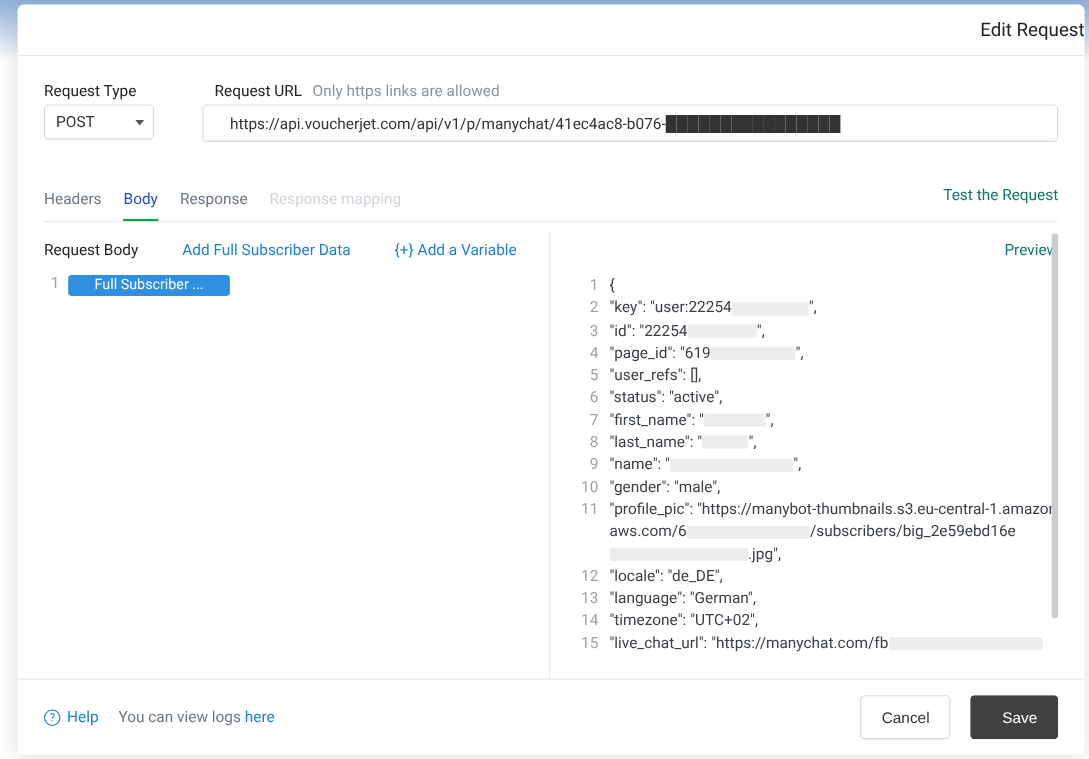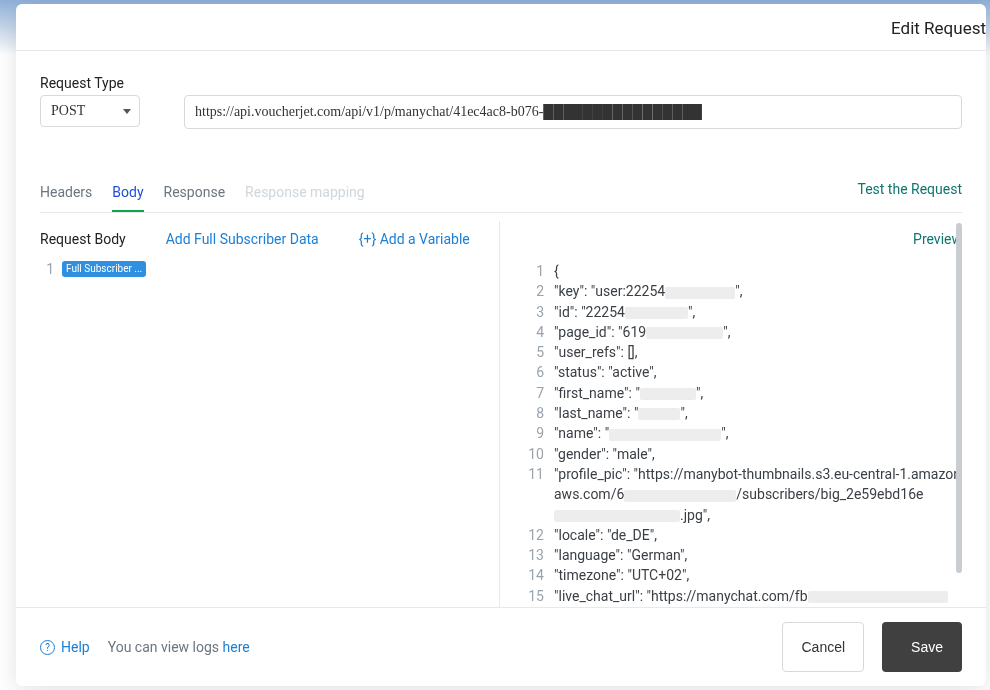--- a/index.html
+++ b/index.html
@@ -29,22 +29,21 @@
     flex: 1;
     padding: 24px 24px 0 24px;
     display: flex;
     flex-direction: column;
     overflow: hidden;
   }
 
   .field-row {
     display: flex;
     gap: 24px;
-    margin-bottom: 25px;
-    font-family: Liberation Serif, serif;
+    margin-bottom: 14px;
   }
   .field-labels {
     display: flex;
     gap: 35px;
     margin-bottom: 4px;
   }
   .label { font-size: 14px; color: #222; }
   .label-hint { color: #8a949e; margin-left: 6px; }
 
   .req-type-wrap { width: 120px; }
@@ -66,21 +65,21 @@
     border-left: 4px solid transparent;
     border-right: 4px solid transparent;
     border-top: 5px solid #555;
   }
 
   .url-input {
     width: 100%;
     height: 34px;
     border: 1px solid #d5dadf;
     border-radius: 4px;
-    padding: 0 10px;
+    padding: 0 24px;
     font-size: 14px;
     font-family: inherit;
     color: #333;
     background: #fff;
   }
 
   .tabs-row {
     display: flex;
     align-items: center;
     border-bottom: 1px solid #e6e8eb;
@@ -118,22 +117,22 @@
   .body-editor {
     display: flex;
     gap: 8px;
     padding-left: 0;
   }
   .ln { width: 14px; text-align: right; color: #9aa3ab; font-size: 14px; }
   .pill {
     background: #2f8fe0;
     color: #fff;
     border-radius: 3px;
-    padding: 2px 4px;
-    font-size: 10px;
+    padding: 2px 24px;
+    font-size: 13px;
     display: inline-block;
   }
 
   .preview-header {
     padding: 10px 0 14px;
     color: #0f766e;
     text-align: right;
   }
 
   .code-view {
@@ -173,36 +172,40 @@
     gap: 18px;
   }
   .help-link { color: #1a7fd6; display: flex; align-items: center; gap: 6px; cursor: pointer; }
   .help-icon {
     width: 15px; height: 15px; border: 1.5px solid #1a7fd6; border-radius: 50%;
     display: inline-flex; align-items: center; justify-content: center;
     font-size: 10px; color: #1a7fd6;
   }
   .logs-text { color: #6b7680; }
   .footer-spacer { flex: 1; }
-  .btn { height: 50px; border-radius: 4px; padding: 0 18px; font-size: 14px; cursor: pointer; border: 1px solid transparent; }
+  .btn { height: 40px; border-radius: 4px; padding: 0 18px; font-size: 14px; cursor: pointer; border: 1px solid transparent; }
   .btn-secondary { background: #fff; border-color: #d5dadf; color: #333; }
   .btn-primary { background: #404040; color: #fff; padding-left: 28px; }
 </style>
 </head>
 <body>
 
 <div class="modal">
 
   <div class="modal-header">Edit Request</div>
 
   <div class="modal-body">
 
     <div class="field-labels">
       <div class="req-type-wrap">
         <span class="label">Request Type</span>
+      </div>
+      <div class="req-url-wrap">
+        <span class="label">Request URL</span>
+        <span class="label-hint">Only https links are allowed</span>
       </div>
     </div>
 
     <div class="field-row">
       <div class="req-type-wrap">
         <div class="select">
           <span>POST</span>
           <span class="select-caret"></span>
         </div>
       </div>

